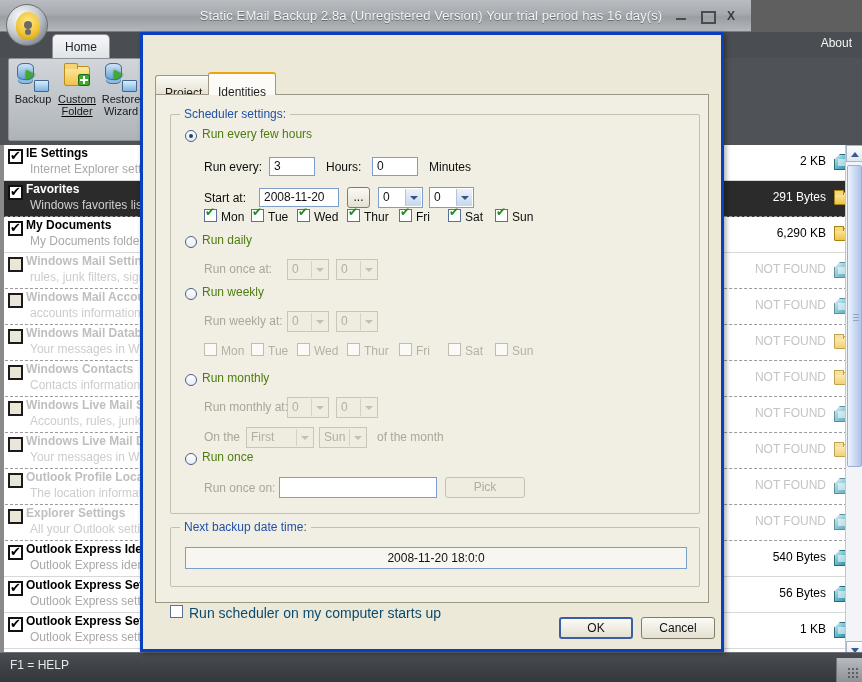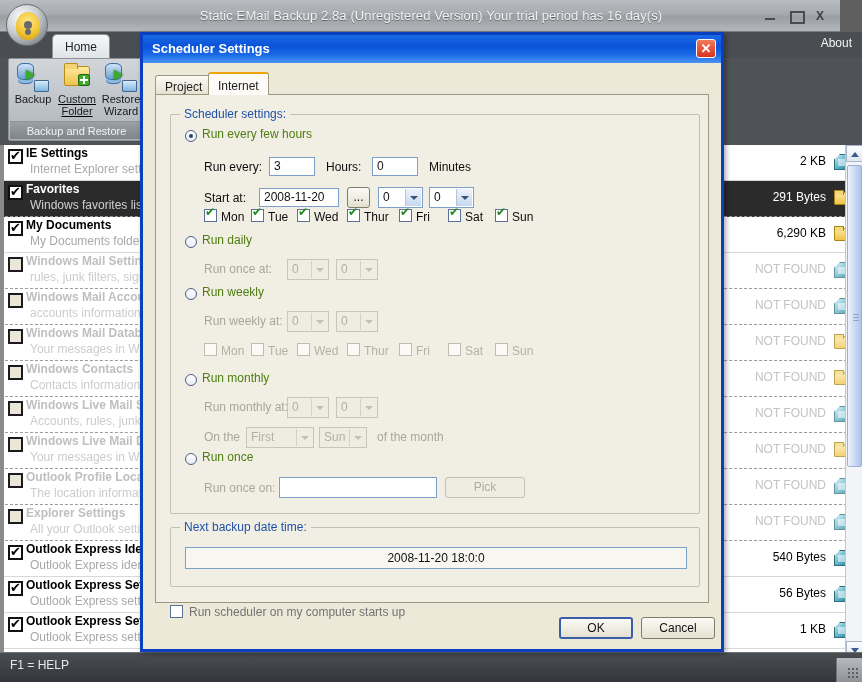--- a/index.html
+++ b/index.html
@@ -9,21 +9,21 @@
     font-family:"Liberation Sans", sans-serif;
     font-size:12px; background:#5f5f5f;
     -webkit-font-smoothing:none;
   }
 
   
   #app-window { position:absolute; left:0; top:0; width:862px; height:682px; }
 
   
   #title-bar {
-    position:absolute; left:0; top:0; width:840px; height:32px;
+    position:absolute; left:0; top:0; width:751px; height:32px;
     background:linear-gradient(to bottom,#b9bcc0 0%,#a7abb0 45%,#9a9ea3 55%,#b4b7bb 100%);
     border-bottom:1px solid #787c80;
   }
   #title-text {
     position:absolute; left:0; top:0; width:862px; height:32px;
     line-height:32px; text-align:center; color:#f2f2f2;
     font-size:13px; letter-spacing:.1px; text-shadow:0 1px 0 rgba(0,0,0,.35);
   }
   .win-btn {
     position:absolute; top:8px; width:16px; height:16px;
@@ -254,21 +254,21 @@
     border:1px solid #fff; border-radius:3px;
     color:#fff; font-size:13px; font-weight:bold; line-height:18px; text-align:center;
   }
   #dlg-body {
     position:absolute; left:0; top:28px; right:0; bottom:0; background:#ece9d8;
   }
 
   
   #tabs { position:absolute; left:12px; top:9px; height:22px; }
   .tab {
-    position:absolute; top:3px; height:19px; padding:2px 9px;
+    position:absolute; top:3px; height:19px; padding:8px 9px;
     background:linear-gradient(to bottom,#fbfaf5,#e6e2d2);
     border:1px solid #9b9783; border-bottom:none; border-radius:3px 3px 0 0;
     font-size:12px; line-height:18px; color:#1d1d1d;
   }
   .tab.active {
     top:0; height:23px; line-height:21px; background:#fcfbf7;
     border-top:2px solid #f0a30a; z-index:3;
   }
   #tab-project { left:0; }
   #tab-scheduler { left:53px; }
@@ -350,21 +350,21 @@
   .btn.dis { color:#b0ada0; border-color:#c5c2b4; background:#efece0; }
   .btn.default { border:2px solid #3a5fa8; }
 
   #nextdate-box {
     position:absolute; left:14px; top:19px; width:502px; height:22px;
     background:#f7f6f0; border:1px solid #7b9fc9;
     font-size:12px; color:#111; text-align:center; line-height:20px;
   }
 
   #startup-cbx { position:absolute; left:14px; top:510px; }
-  #startup-label { position:absolute; left:33px; top:510px; font-size:12px; color:#737373; }
+  #startup-label { position:absolute; left:33px; top:510px; font-size:14px; color:#0c4a6e; }
 
   #btn-ok { left:416px; top:554px; width:74px; height:22px; line-height:20px; }
   #btn-cancel { left:498px; top:554px; width:74px; height:22px; line-height:20px; }
   #btn-ok.default { line-height:18px; }
 </style>
 </head>
 <body>
 
 <div id="app-window">
 
@@ -408,21 +408,20 @@
       <div class="ribbon-btn" id="rb-restore">
         <div class="ribbon-ico">
           <span class="ico-db"></span>
             <span class="ico-arrow"></span>
             <span class="ico-mon"></span>
         </div>
         <div class="ribbon-label">Restore</div>
         <div class="ribbon-label">Wizard</div>
       </div>
 
-      <div id="ribbon-group-label">Backup and Restore</div>
     </div>
   </div>
 
   <div id="list-area">
       <div class="row solid">
         <span class="row-cb on"></span>
         <span class="row-title">IE Settings</span>
         <span class="row-sub">Internet Explorer settings</span>
         <span class="row-size">2 KB</span>
         <span class="row-ico">
@@ -559,30 +558,26 @@
       </div>
   </div>
 
   <div id="status-bar">
     <div id="status-text">F1 = HELP</div>
     <div id="resize-grip"></div>
   </div>
 </div>
 
 <div id="dialog">
-  <div id="dlg-titlebar">
-    <div id="dlg-title">Scheduler Settings</div>
-    <div id="dlg-close">✕</div>
-  </div>
 
   <div id="dlg-body">
 
     <div id="tabs">
       <div class="tab" id="tab-project">Project</div>
-      <div class="tab active" id="tab-scheduler">Internet</div>
+      <div class="tab active" id="tab-scheduler">Identities</div>
     </div>
 
     <div id="tab-panel">
 
       <div class="group" id="grp-settings">
         <span class="group-title">Scheduler settings:</span>
 
         <span class="radio on" style="left:14px;top:15px;"></span>
         <span class="rlabel" style="left:31px;top:12px;">Run every few hours</span>
 

